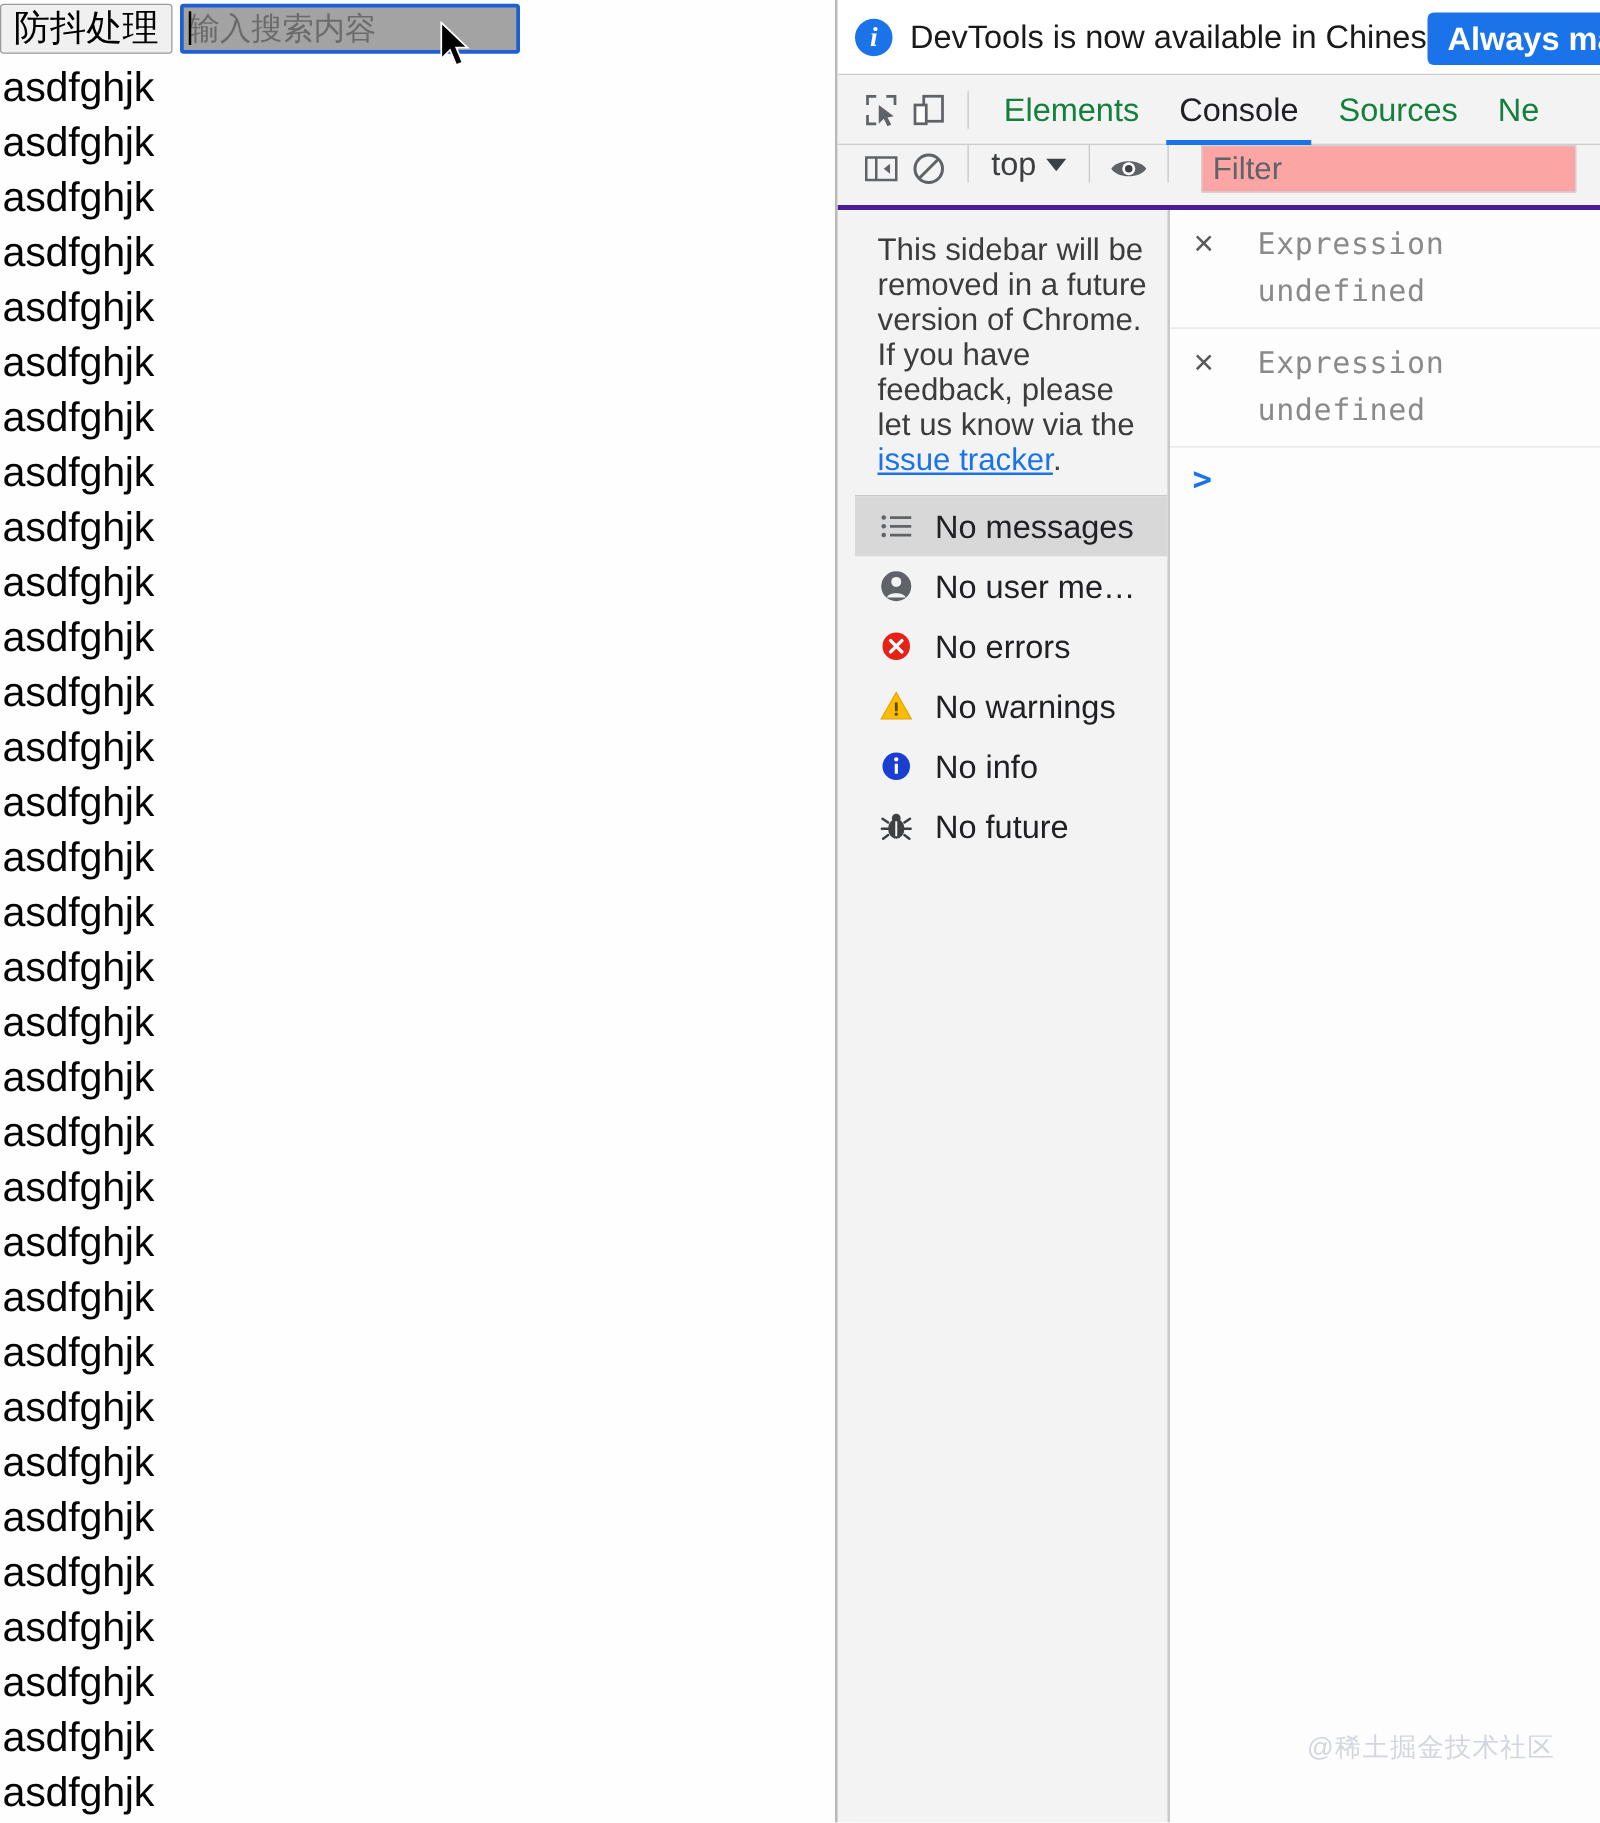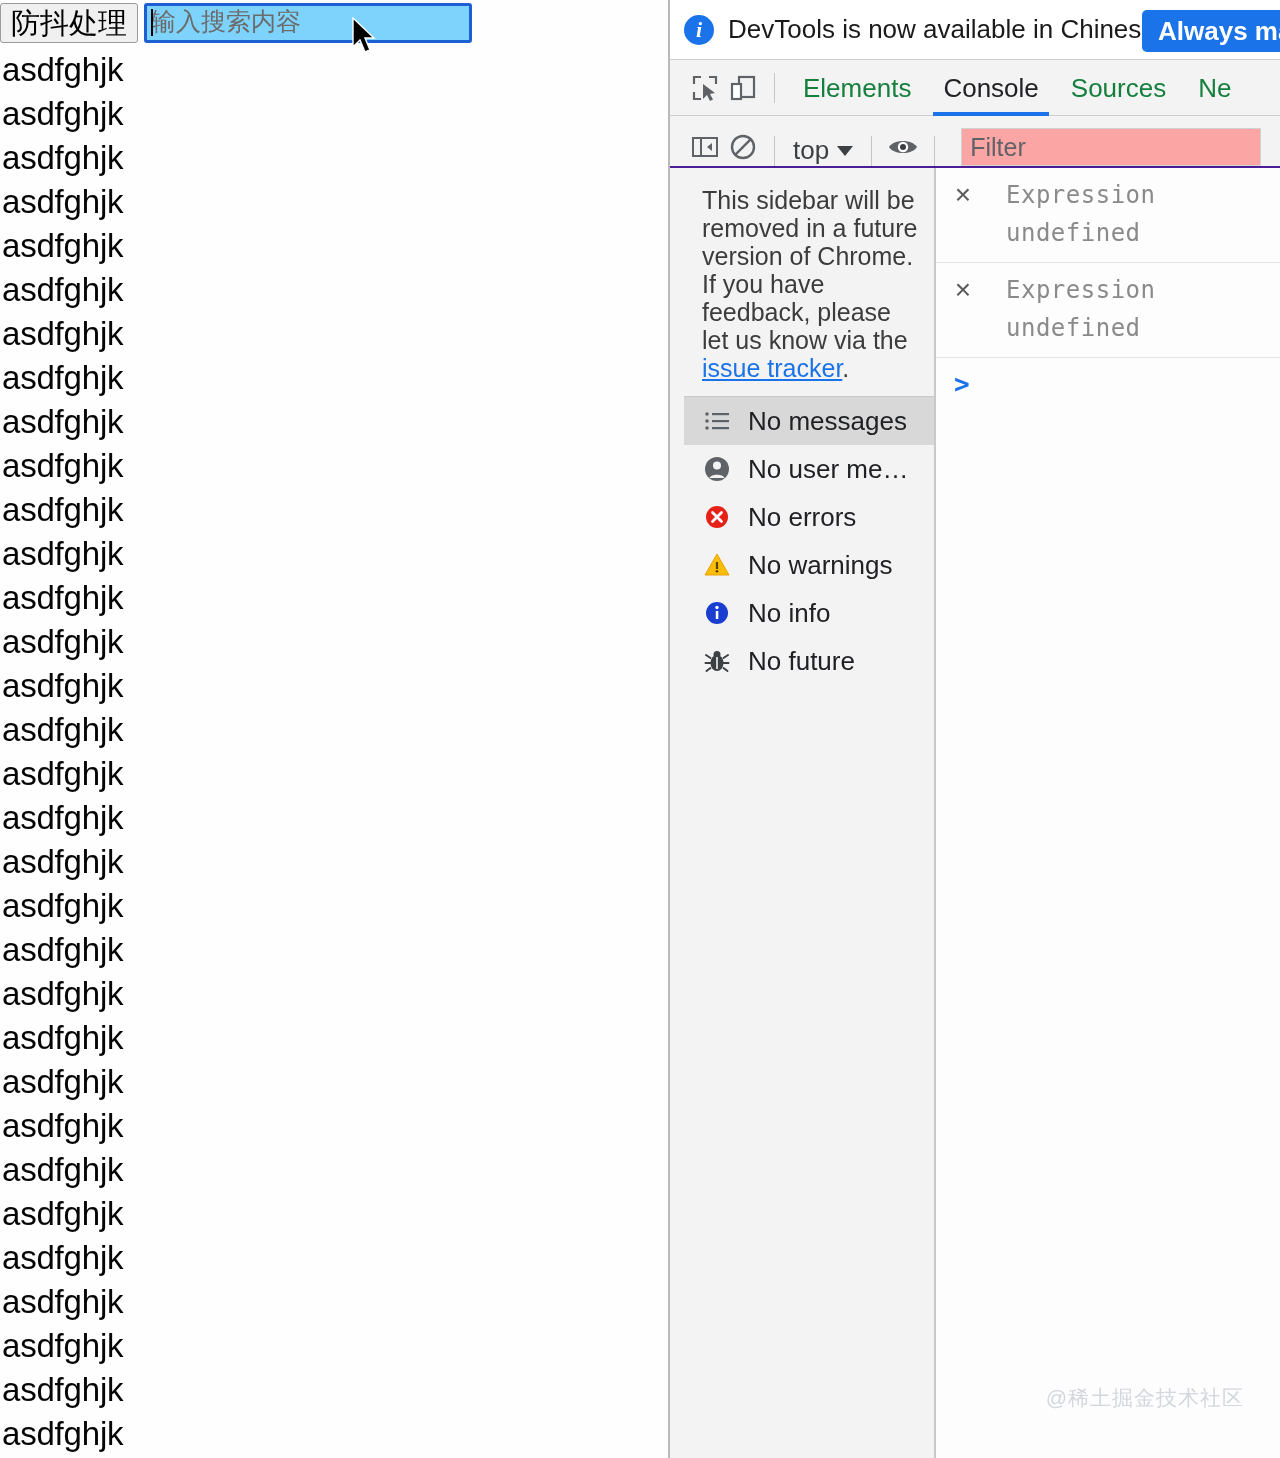--- a/index.html
+++ b/index.html
@@ -53,28 +53,28 @@
     cursor: pointer;
   }
 
   #search-input-wrap {
     position: relative;
     margin-left: 6px;
   }
 
   #search-input {
     box-sizing: border-box;
-    width: 328px;
+    width: 272px;
     height: 40px;
     padding: 0 4px;
     border: 3px solid #1f5fd4;
     border-radius: 3px;
-    background: #7dd3fc;
+    background: #a3a3a3;
     color: #3c3c3c;
-    font-family: Liberation Mono, monospace;
+    font-family: Liberation Sans, sans-serif;
     font-size: 25px;
     line-height: 34px;
     outline: none;
   }
   #search-input::placeholder { color: #6b6b6b; opacity: 1; }
 
   
   #text-caret {
     position: absolute;
     left: 7px; top: 6px;
@@ -210,23 +210,23 @@
     bottom: 0;
     height: 4px;
     background: #1a73e8;
   }
 
   
   #console-toolbar {
     position: relative;
     height: 52px;
     background: #f3f3f3;
-    border-bottom: 2px solid #4c1d95;
-    display: flex;
-    align-items: flex-end;
+    border-bottom: 4px solid #4c1d95;
+    display: flex;
+    align-items: flex-start;
     padding-left: 16px;
     box-sizing: border-box;
   }
   #context-select {
     font-size: 26px;
     color: #3c4043;
     display: flex;
     align-items: center;
     gap: 8px;
     padding: 0 6px;

